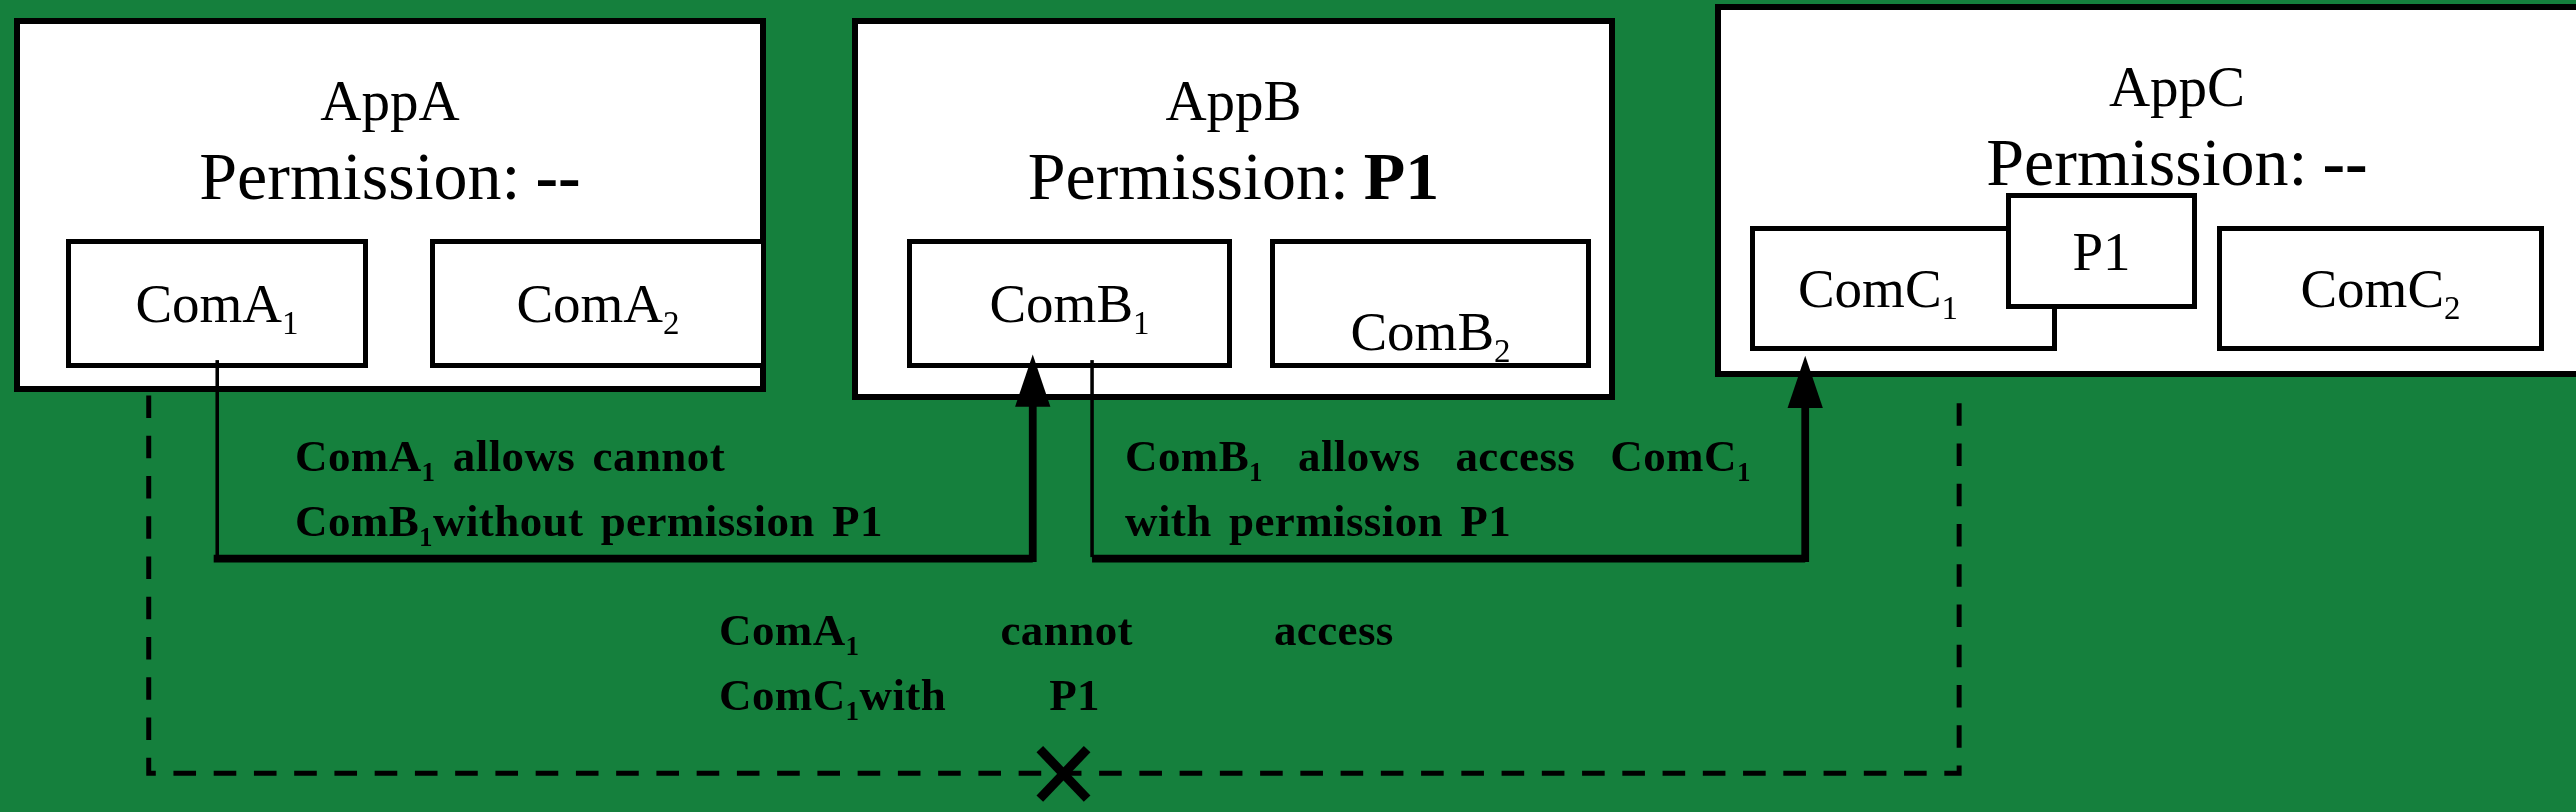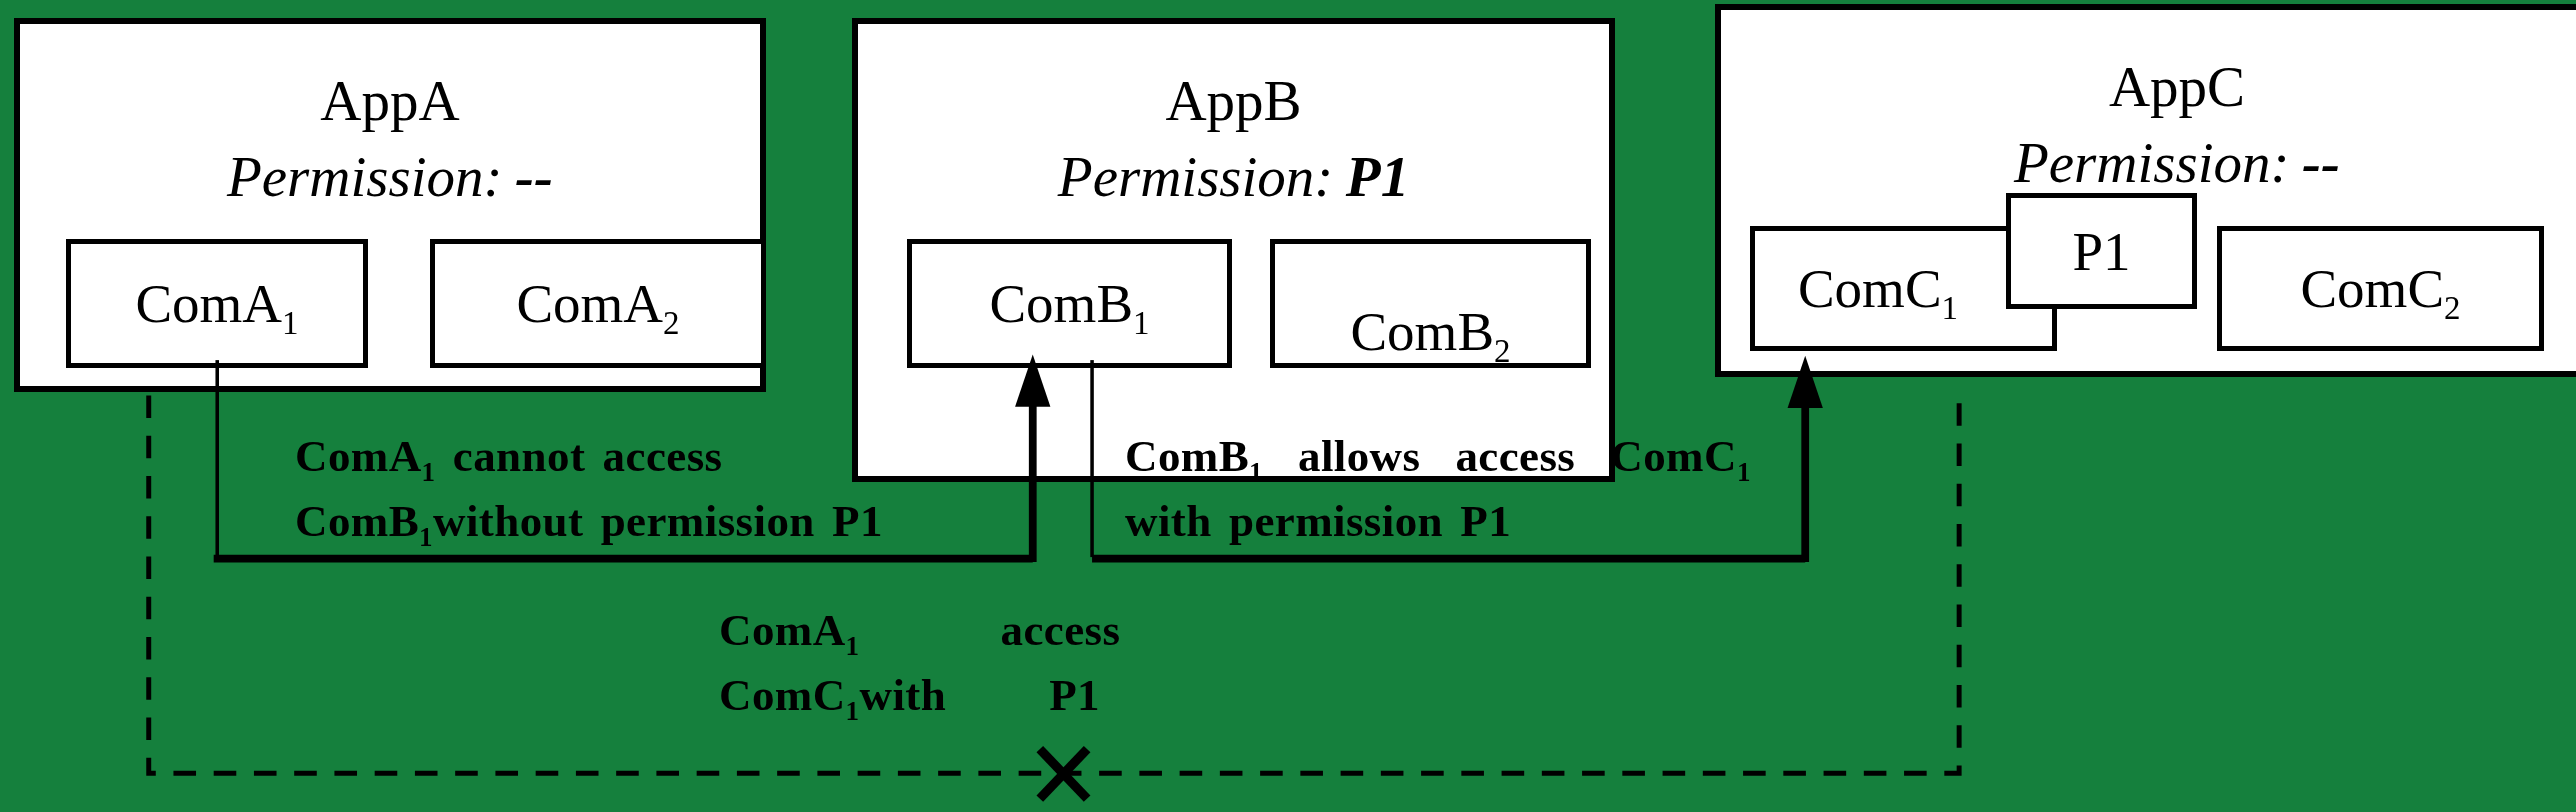--- a/index.html
+++ b/index.html
@@ -20,41 +20,40 @@
     padding-left: 48px;
   }
   
   .app {
     position: absolute;
     border: 6.4px solid #000000;
     background: #ffffff;
     box-sizing: border-box;
   }
   #appA { left: 14px;   top: 18.4px; width: 752px; height: 374px; }
-  #appB { left: 852px; top: 18.4px; width: 763px; height: 464px; }
+  #appB { left: 852px; top: 18.4px; width: 763px; height: 382px; }
   #appC { left: 1715px; top: 4px; width: 924px; height: 373px; }
 
   .app-title {
     position: absolute;
     left: 0; right: 0;
     top: 44px;
     text-align: center;
     font-size: 57px;
     line-height: 65px;
     white-space: nowrap;
   }
   .app-perm {
     position: absolute;
     left: 0; right: 0;
     top: 120px;
     text-align: center;
-    font-size: 57px;
+    font-size: 68px;
     line-height: 65px;
     white-space: nowrap;
-    font-style: italic;
   }
   .app-perm .pv { font-weight: bold; margin-left: 0.22em; }
 
   
   .com {
     position: absolute;
     border: 5.7px solid #000000;
     background: #ffffff;
     box-sizing: border-box;
     display: flex;
@@ -176,40 +175,41 @@
     </g>
 
     <g stroke="#000000" stroke-width="13">
       <line x1="1472" y1="1061" x2="1539" y2="1131"></line>
       <line x1="1539" y1="1061" x2="1472" y2="1131"></line>
     </g>
   </svg>
 
   <div class="ann" id="ann-allow-b">
     <div>
-      <span>ComA</span><sub>1</sub><span> cannot access</span>
+      <span>ComA</span><sub>1</sub><span> allows cannot</span>
     </div>
     <div>
       <span>ComB</span><sub>1</sub><span>without permission P1</span>
     </div>
   </div>
 
   <div class="ann" id="ann-allow-c">
     <div class="wordrow">
       <span><span>ComB</span><sub>1</sub></span>
       <span><span>allows</span></span>
       <span><span>access</span></span>
       <span><span>ComC</span><sub>1</sub></span>
     </div>
     <div>with permission P1</div>
   </div>
 
   <div class="ann" id="ann-deny">
     <div class="wordrow row1">
       <span><span>ComA</span><sub>1</sub></span>
+      <span><span>cannot</span></span>
       <span><span>access</span></span>
     </div>
     <div class="wordrow row2">
       <span><span>ComC</span><sub>1</sub><span>with</span></span>
       <span><span>P1</span></span>
     </div>
   </div>
 
 </div>
 

